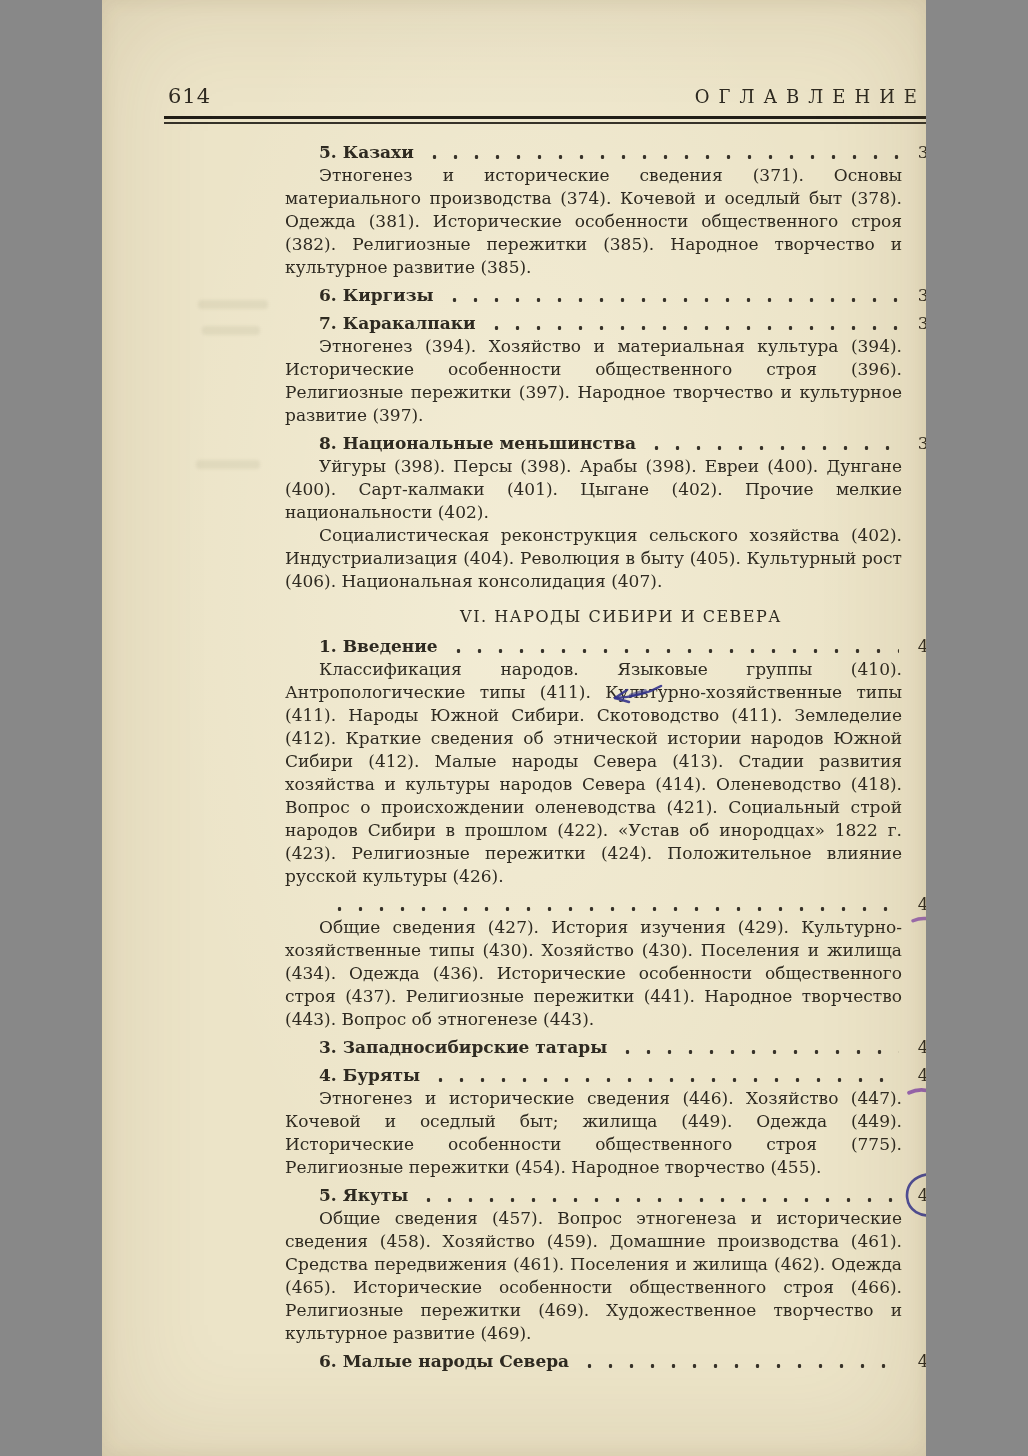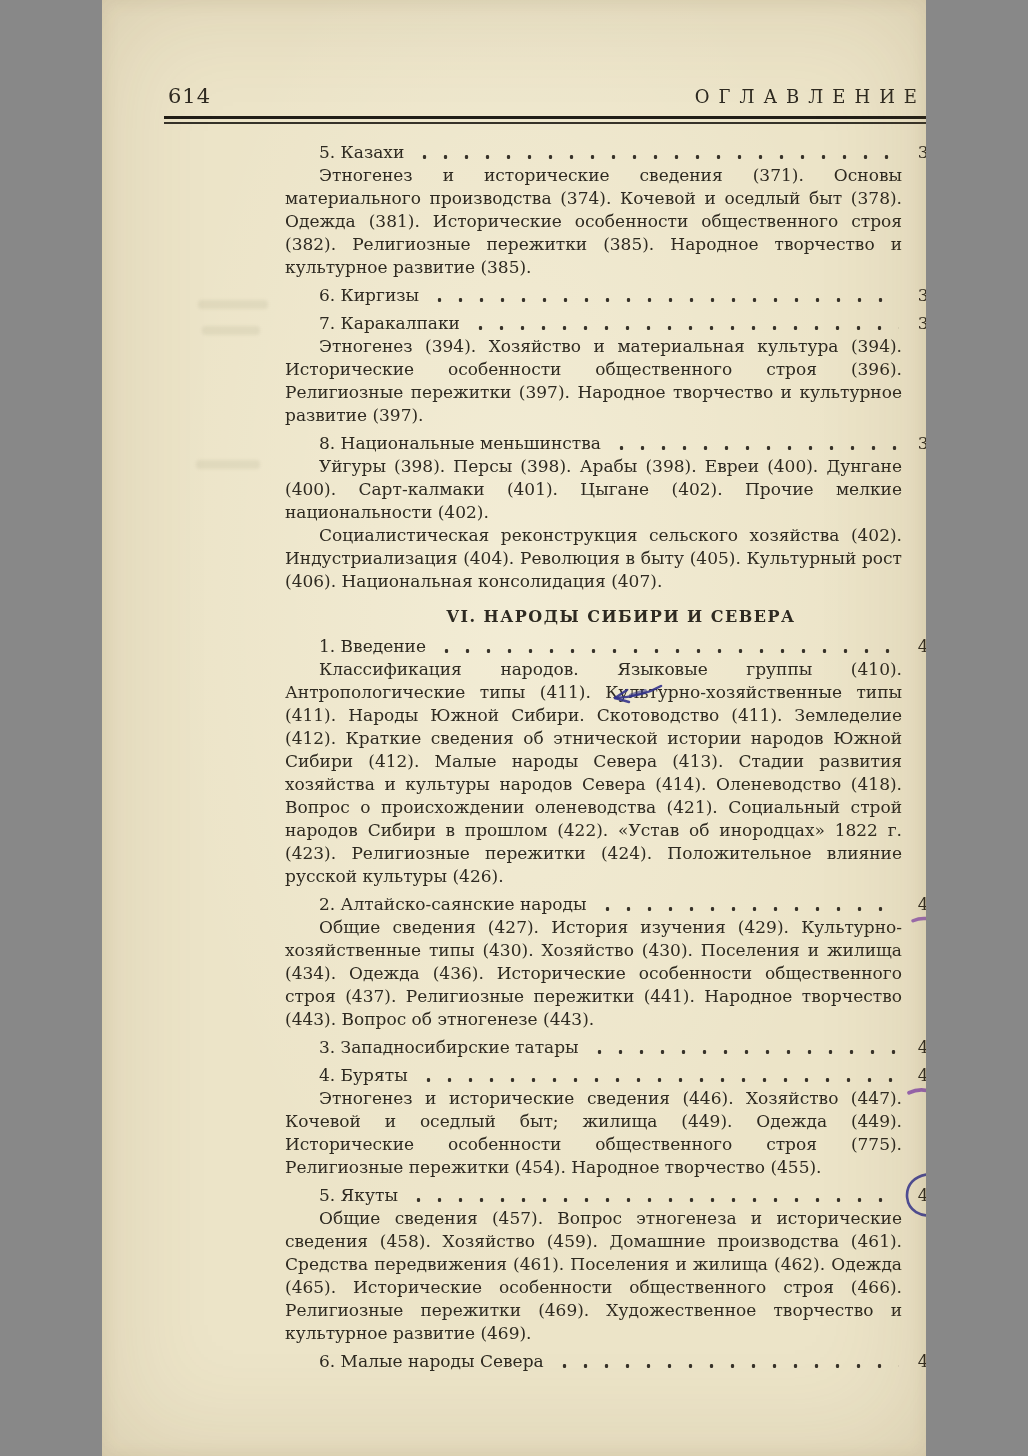--- a/index.html
+++ b/index.html
@@ -28,32 +28,32 @@
   }
   .rule{position:absolute; left:62px; width:904px;}
   .rule .r1{height:3px; background:#211e17;}
   .rule .r2{height:1.6px; background:#211e17; margin-top:3px; opacity:.9;}
   
   .toc{
     position:absolute; left:183px; top:136px; width:672px;
     font-size:17px; line-height:23px;
   }
   .row{display:flex; align-items:baseline; padding-left:34px; margin-top:5px;}
-  .row .label{font-weight:400; white-space:nowrap;}
+  .row .label{font-weight:700; white-space:nowrap;}
   .dots{
     flex:1; height:1em; margin:0 12px 0 10px; align-self:flex-end;
     background-image: radial-gradient(circle, rgba(40,36,28,.92) 1.7px, rgba(40,36,28,0) 2.1px);
     background-size:21px 10px; background-repeat:repeat-x; background-position:0 72%;
   }
   .pagenum{width:46px; text-align:center; position:relative; white-space:nowrap;}
   .para{
     text-align:justify; text-indent:34px; padding-right:55px; margin:0;
   }
   .part-heading{
-    text-align:center; font-weight:700; font-size:16px; letter-spacing:1.5px;
+    text-align:center; font-weight:400; font-size:16px; letter-spacing:1.5px;
     margin-top:12px; margin-bottom:7px;
   }
   
   .mark{position:absolute; pointer-events:none;}
   .mark-dash{left:0px; bottom:-9px; transform:rotate(-3deg);}
   .mark-under{left:-4px; bottom:-10px; transform:rotate(-2deg);}
   .mark-circle{left:-11px; top:-15px; transform:rotate(-6deg);}
   
   .ink-arrow{position:absolute; left:503px; top:681px;}
   .speck{position:absolute; border-radius:50%; pointer-events:none;}
@@ -100,21 +100,20 @@
       <p class="para">Уйгуры (398). Персы (398). Арабы (398). Евреи (400). Дунгане (400). Сарт-калмаки (401). Цыгане (402). Прочие мелкие национальности (402).</p>
       <p class="para">Социалистическая реконструкция сельского хозяйства (402). Индустриализация (404). Революция в быту (405). Культурный рост (406). Национальная консолидация (407).</p>
       <div class="part-heading">VI. НАРОДЫ СИБИРИ И СЕВЕРА</div>
       <div class="row chapter">
         <span class="label">1. Введение</span>
         <span class="dots"></span>
         <span class="pagenum">409</span>
       </div>
       <p class="para">Классификация народов. Языковые группы (410). Антропологические типы (411). Культурно-хозяйственные типы (411). Народы Южной Сибири. Скотоводство (411). Земледелие (412). Краткие сведения об этнической истории народов Южной Сибири (412). Малые народы Севера (413). Стадии развития хозяйства и культуры народов Севера (414). Оленеводство (418). Вопрос о происхождении оленеводства (421). Социальный строй народов Сибири в прошлом (422). «Устав об инородцах» 1822 г. (423). Религиозные пережитки (424). Положительное влияние русской культуры (426).</p>
       <div class="row chapter">
-        <span class="label">2. Алтайско-саянские народы</span>
         <span class="dots"></span>
         <span class="pagenum">427<svg width="34" height="10" class="mark mark-dash">
             <path fill="none" stroke-linecap="round" d="M2,5 q8,-3 16,-1 t14,0" stroke="var(--ink-purple)" stroke-width="3.4" opacity=".8"></path>
           </svg></span>
       </div>
       <p class="para">Общие сведения (427). История изучения (429). Культурно-хозяйственные типы (430). Хозяйство (430). Поселения и жилища (434). Одежда (436). Исторические особенности общественного строя (437). Религиозные пережитки (441). Народное творчество (443). Вопрос об этногенезе (443).</p>
       <div class="row chapter">
         <span class="label">3. Западносибирские татары</span>
         <span class="dots"></span>
         <span class="pagenum">444</span>

